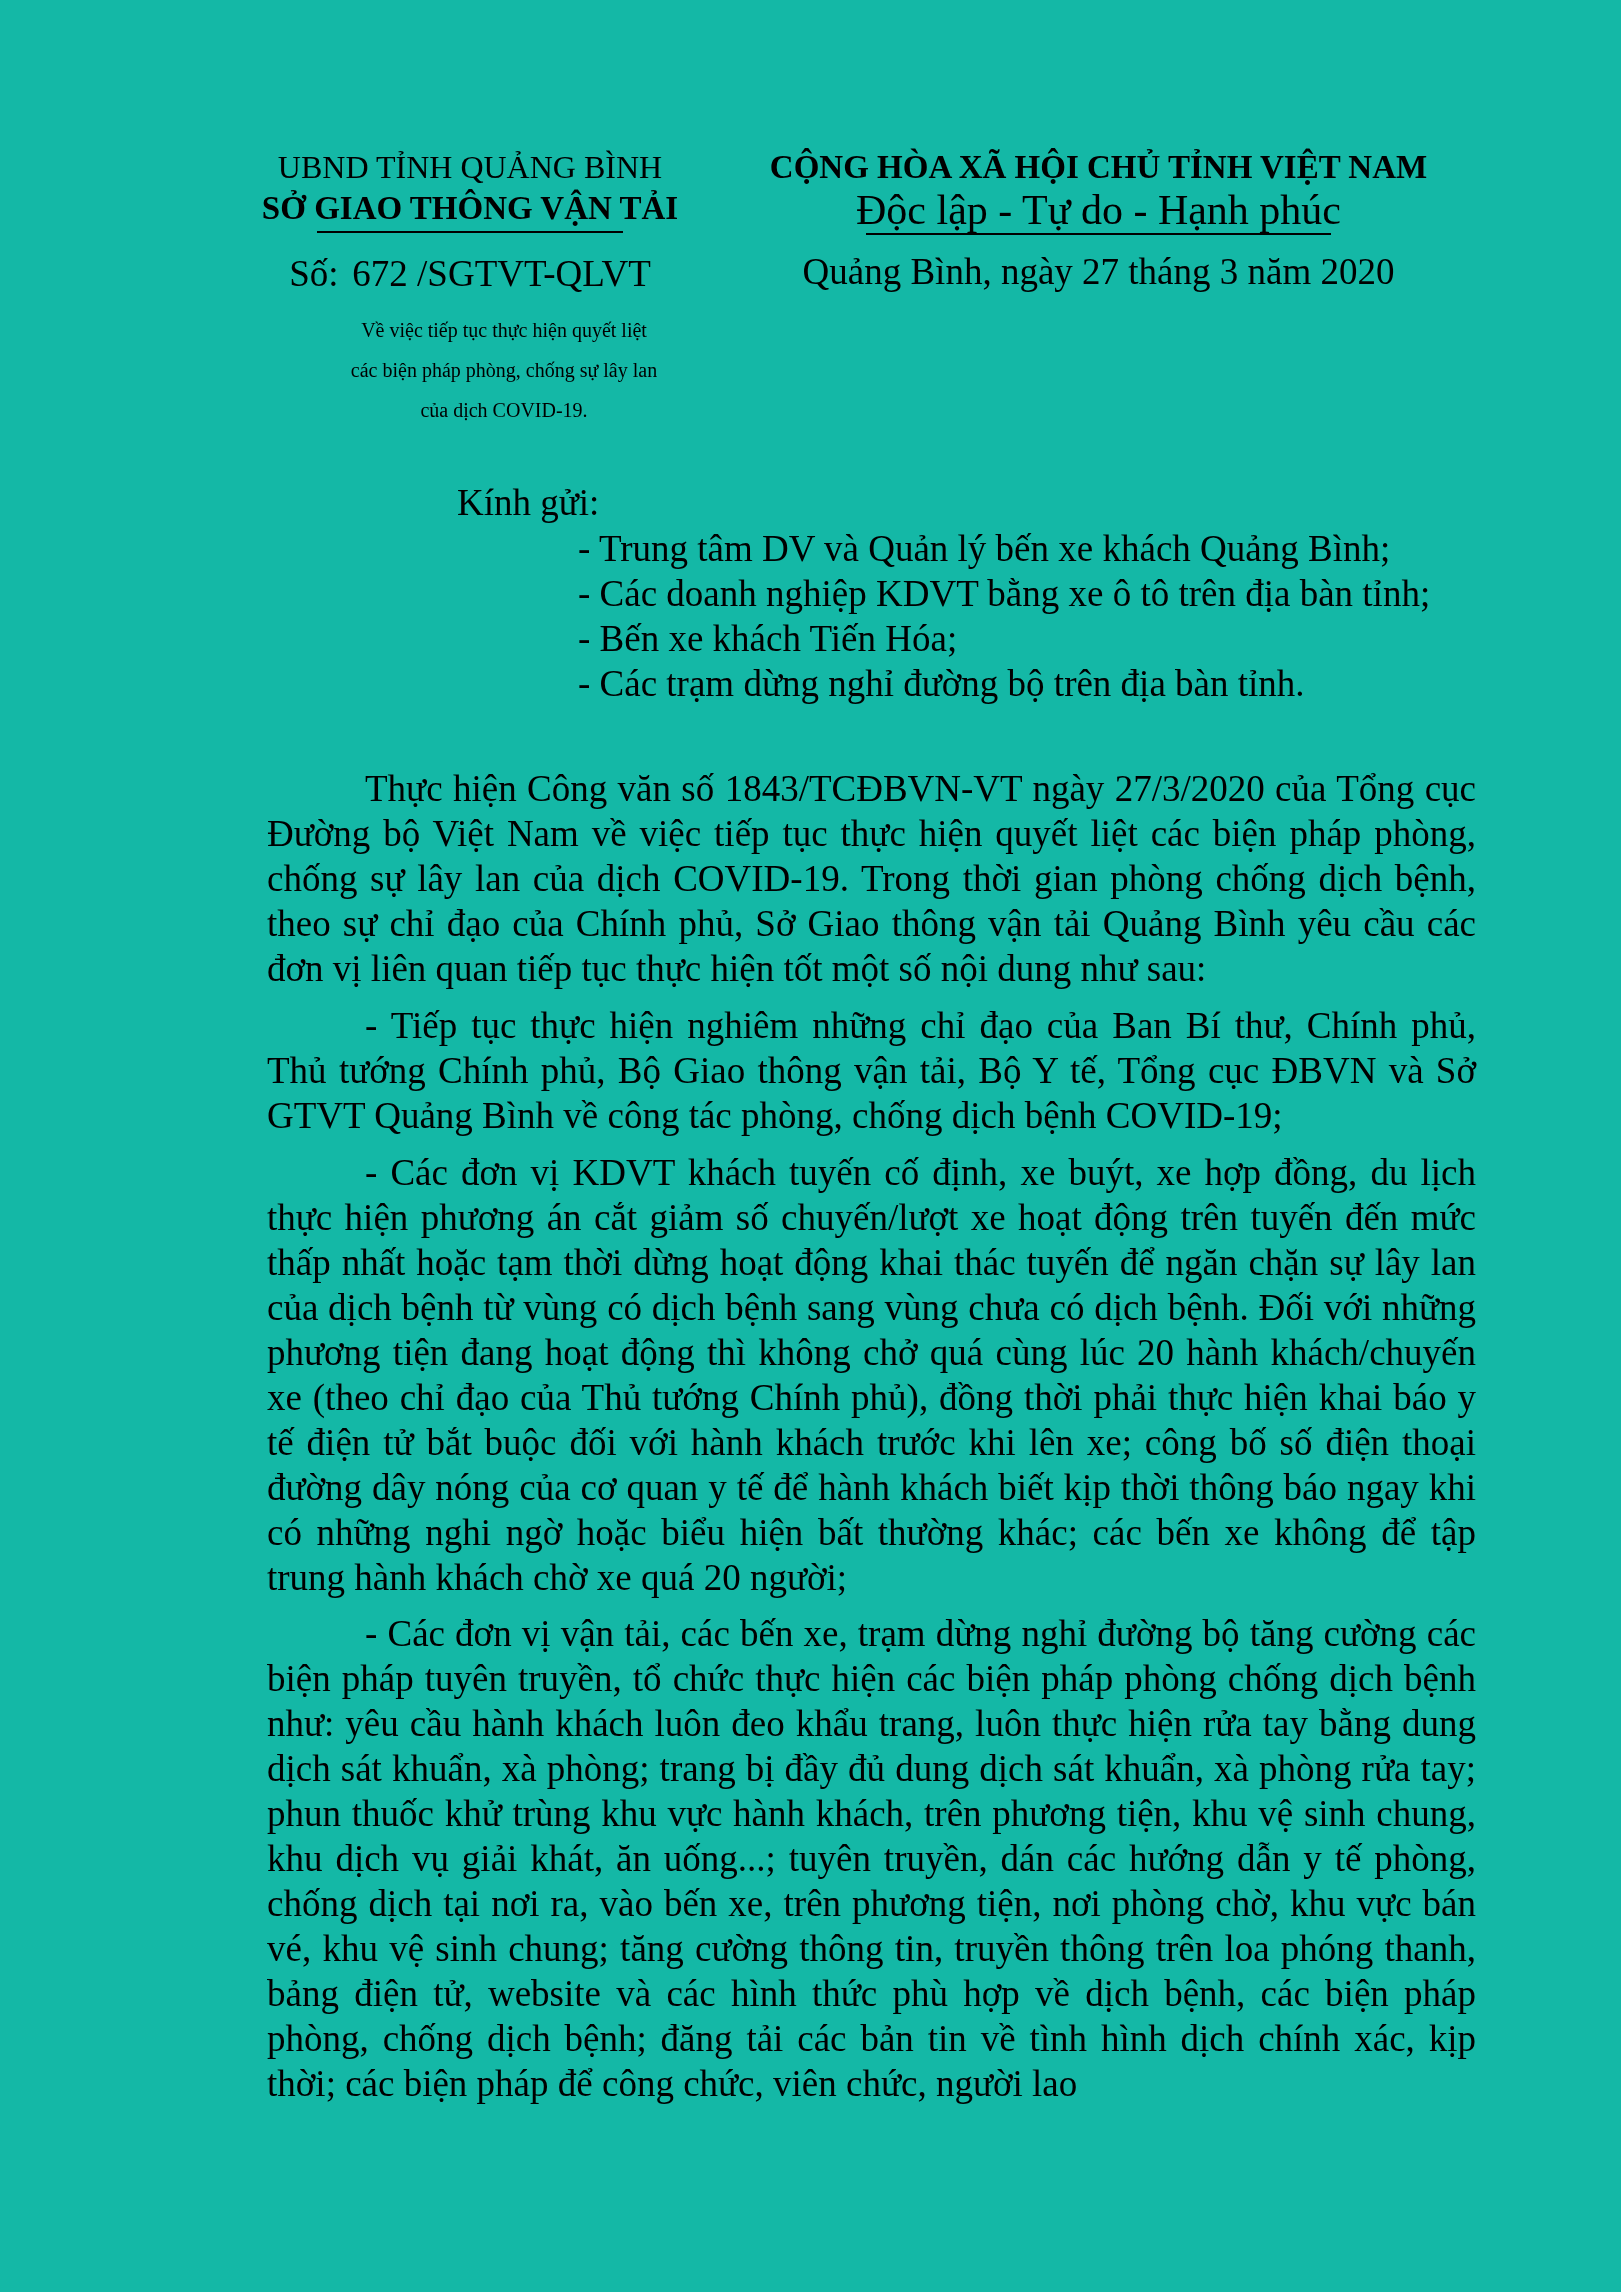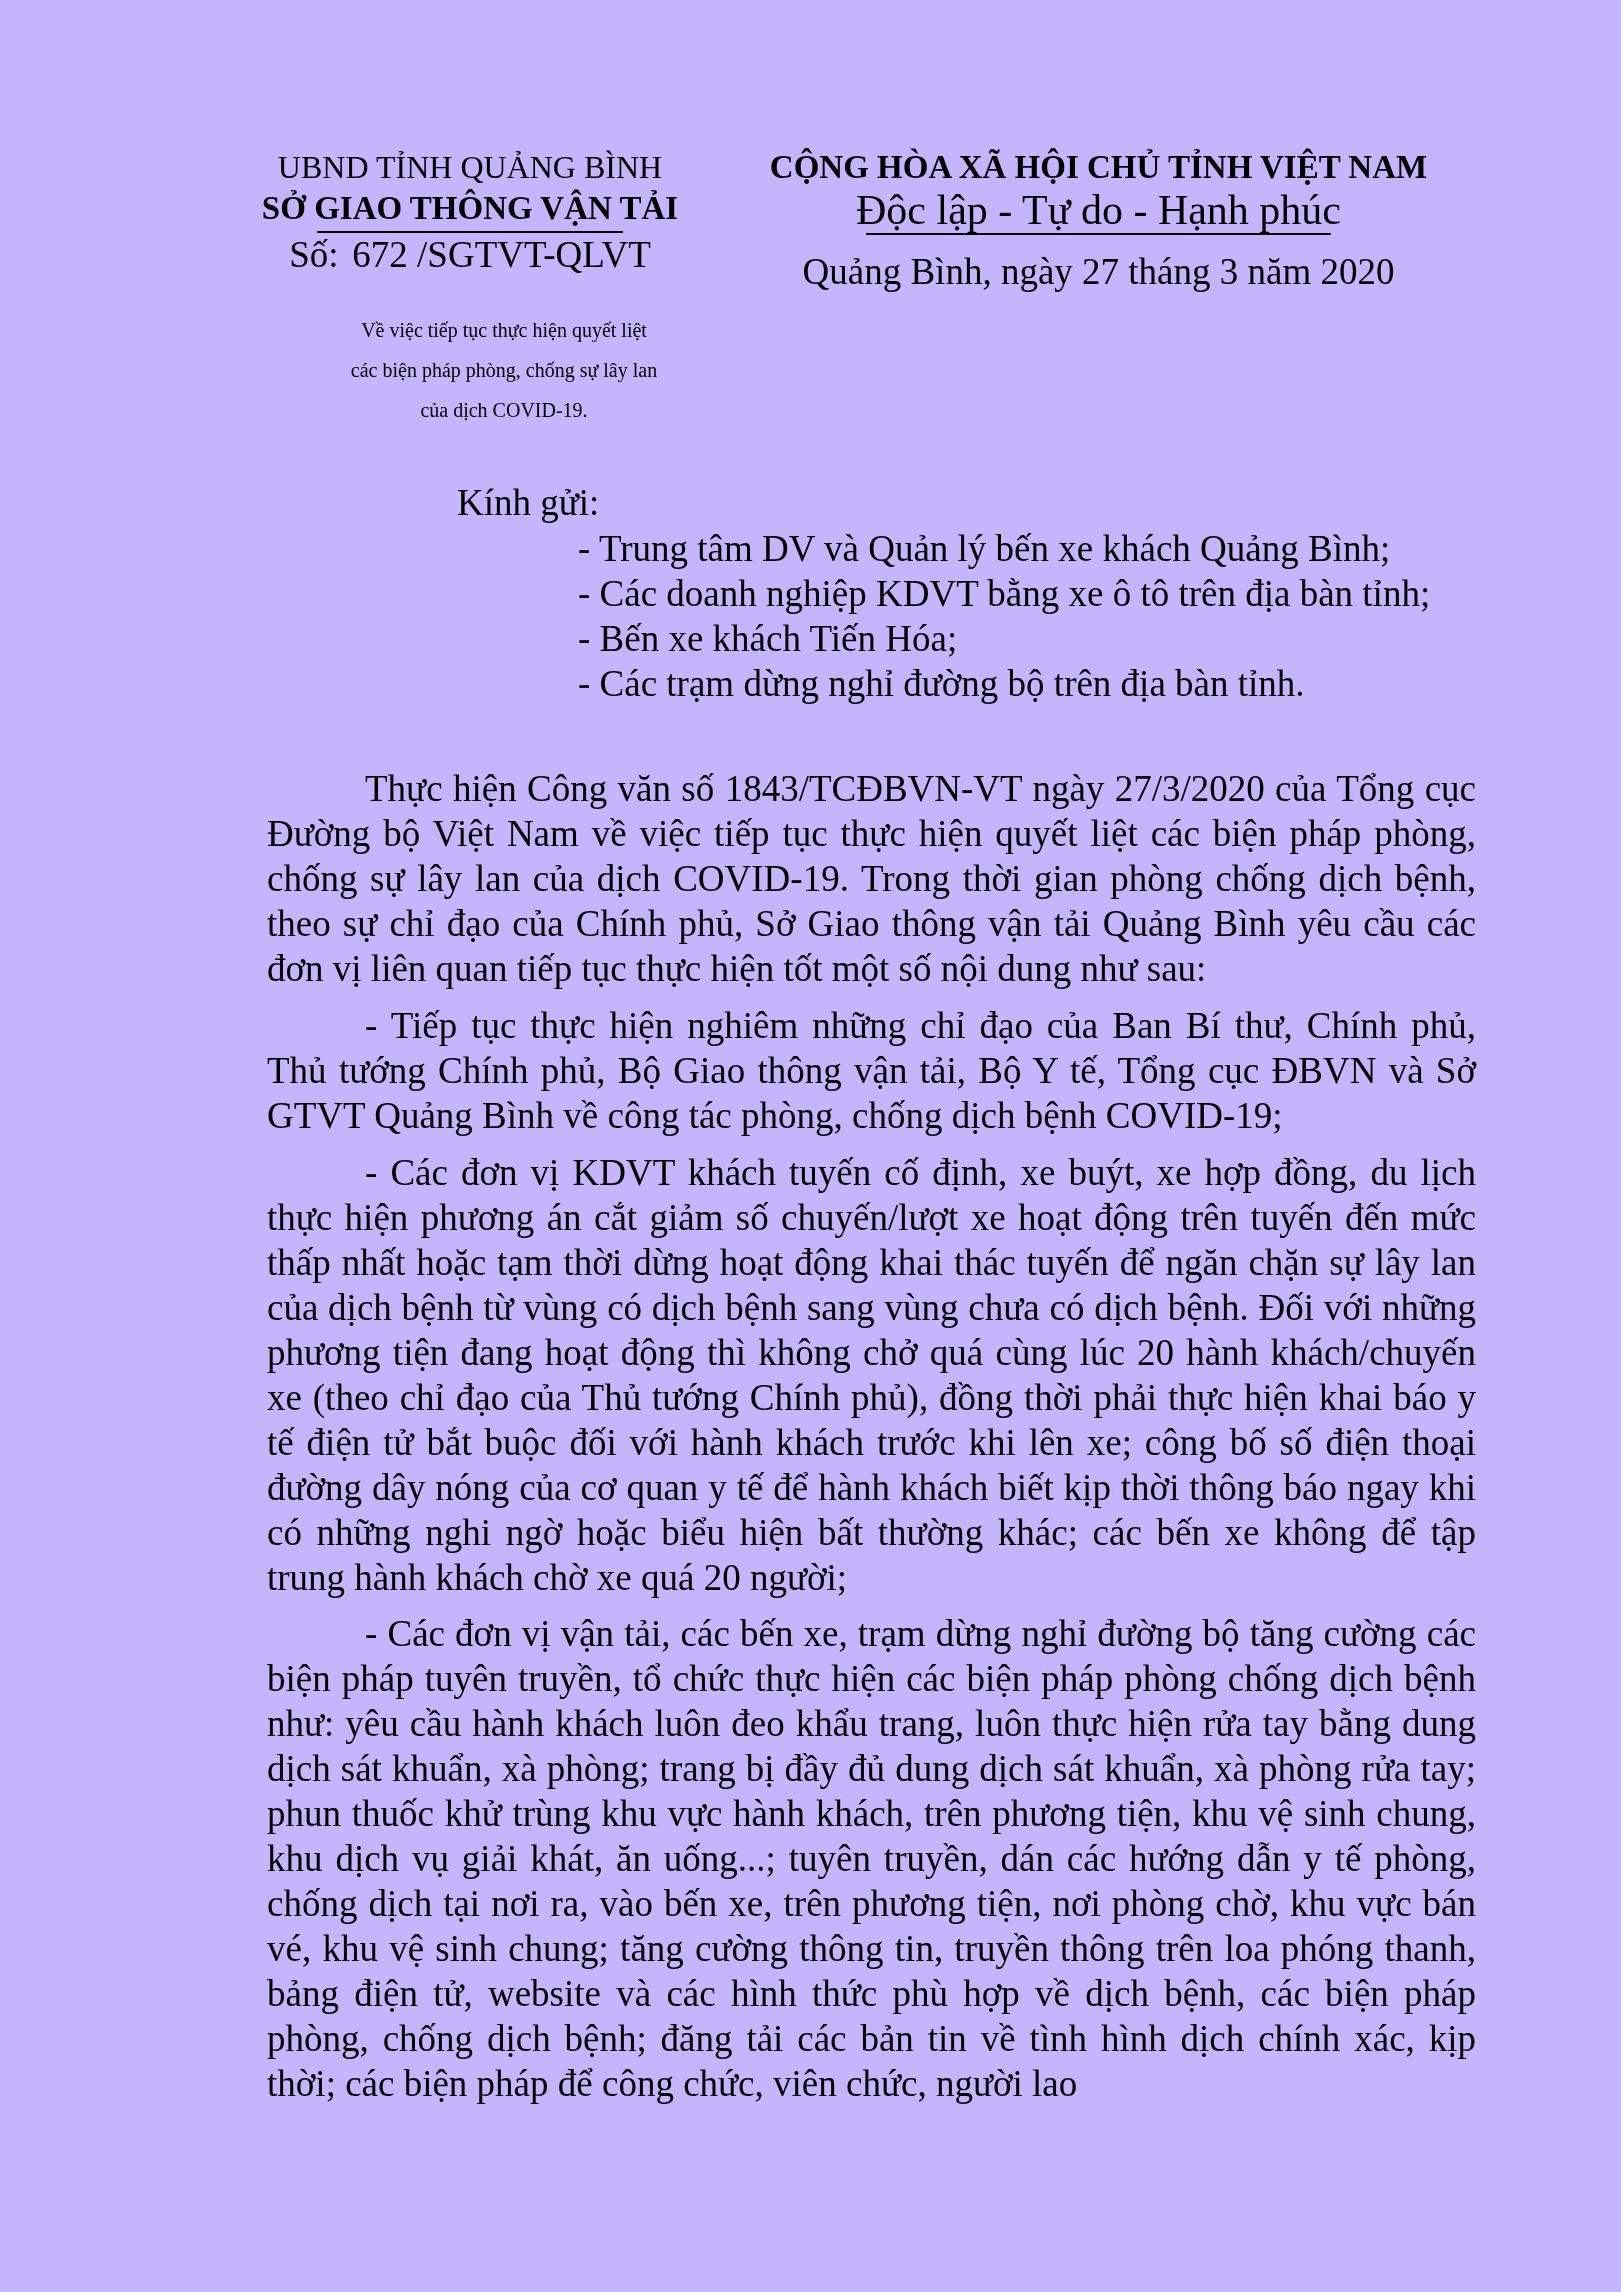--- a/index.html
+++ b/index.html
@@ -4,21 +4,21 @@
 <style>
   html, body {
     margin: 0;
     padding: 0;
     background: #ffffff;
   }
   .page {
     position: relative;
     width: 1621px;
     height: 2293px;
-    background: #c4b5fd;
+    background: #14b8a6;
     color: #000000;
     font-family: "Liberation Serif", "DejaVu Serif", serif;
     overflow: hidden;
   }
 
   
   .header-left {
     position: absolute;
     left: 186px;
     top: 147px;
@@ -36,21 +36,21 @@
     line-height: 41px;
     white-space: nowrap;
   }
   .org-underline {
     width: 306px;
     height: 0;
     border-top: 2.9px solid #000;
     margin: 2px auto 0 auto;
   }
   .doc-number {
-    margin-top: 0;
+    margin-top: 19px;
     font-size: 37px;
     line-height: 43px;
     white-space: nowrap;
   }
   .doc-number .num {
     margin-left: 13.7px;
   }
 
   
   .subject {

